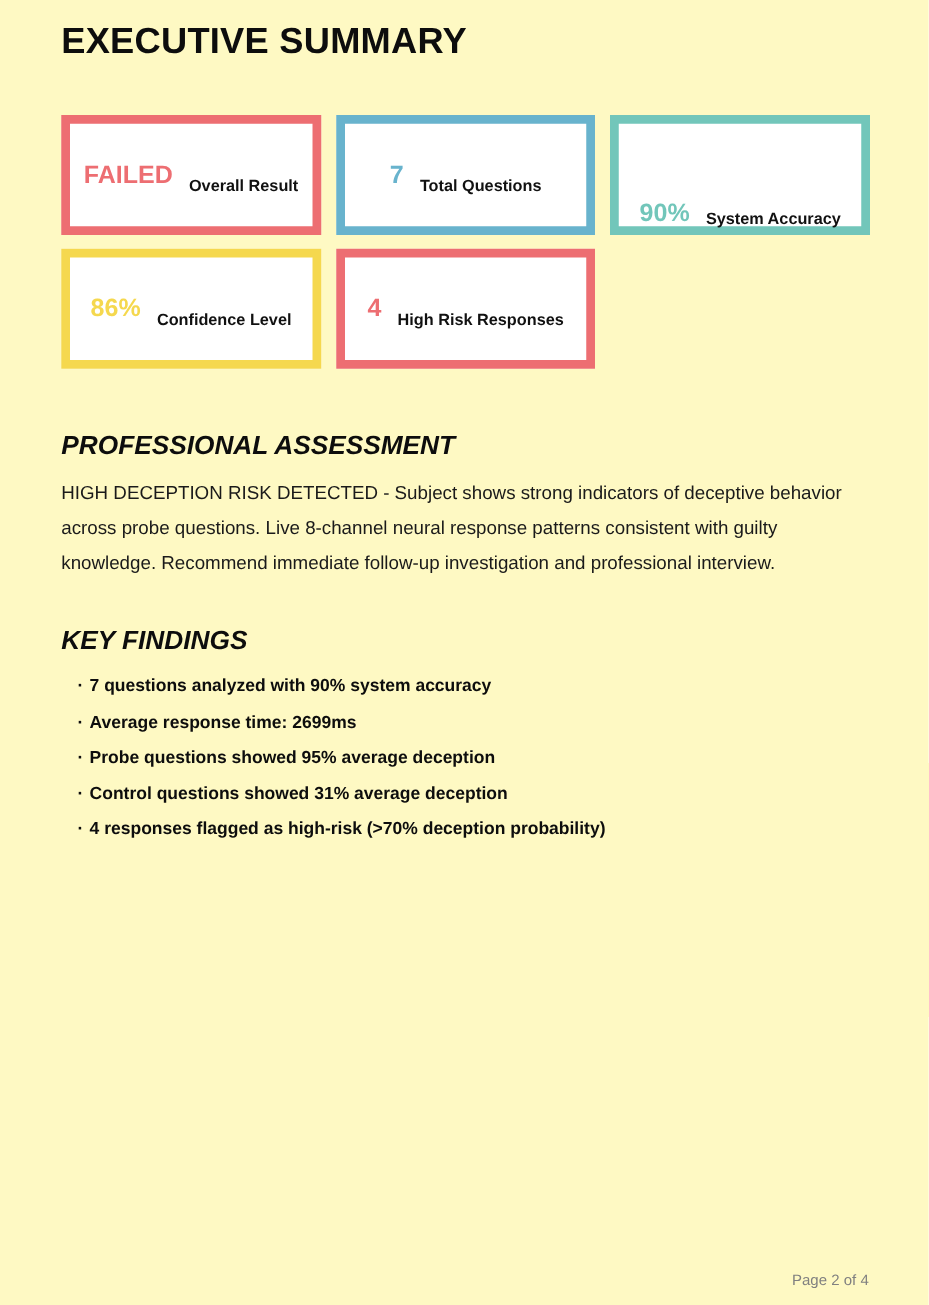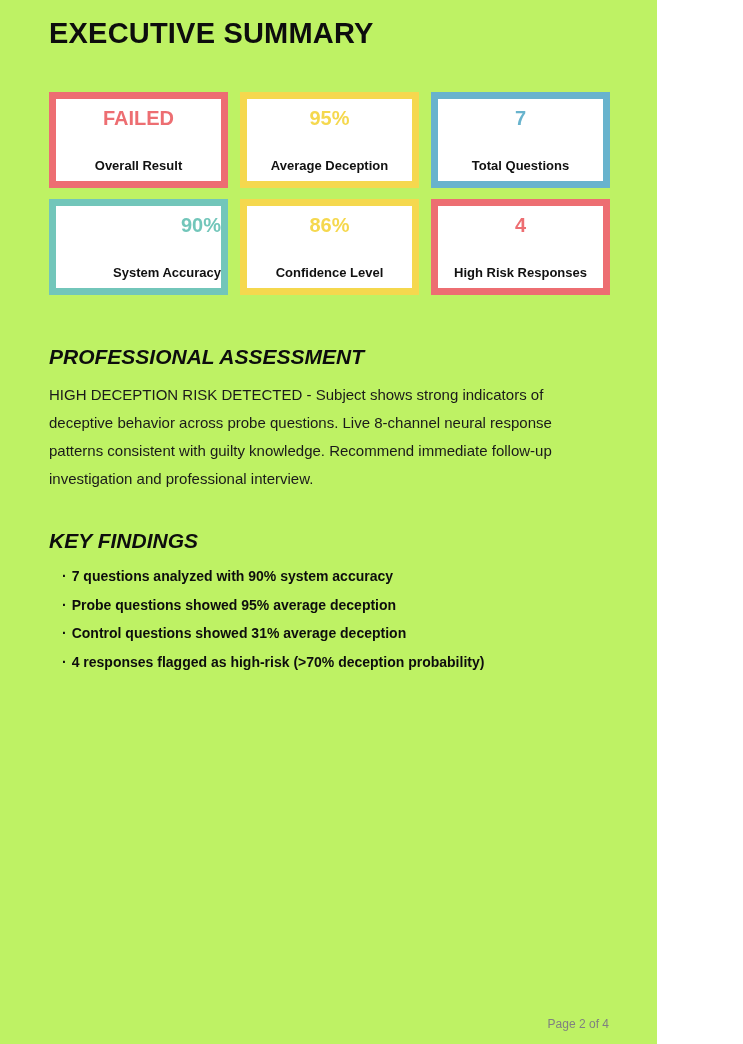--- a/index.html
+++ b/index.html
@@ -4,23 +4,23 @@
 <style>
   html, body {
     margin: 0;
     padding: 0;
     background: #ffffff;
     font-family: "Liberation Sans", sans-serif;
     color: #111111;
   }
   .page {
     position: relative;
-    width: 657px;
+    width: 743px;
     height: 1044px;
-    background: #bef264;
+    background: #fef9c3;
     overflow: hidden;
     box-sizing: border-box;
   }
   .content {
     padding: 18px 47px 0 49px;
   }
   .doc-title {
     font-size: 29px;
     font-weight: bold;
     letter-spacing: 0.2px;
@@ -34,21 +34,21 @@
     grid-template-columns: repeat(3, 1fr);
     column-gap: 12px;
     row-gap: 11px;
   }
   .metric-card {
     height: 96px;
     box-sizing: border-box;
     border: 7px solid #cccccc;
     background: #ffffff;
     display: flex;
-    flex-direction: column;
+    flex-direction: row;
     align-items: center;
     justify-content: center;
     gap: 13px;
     padding-top: 0;
   }
   .metric-value {
     font-size: 20px;
     font-weight: bold;
     line-height: 1;
   }
@@ -112,24 +112,20 @@
 <div class="page">
   <div class="content">
 
     <h1 class="doc-title">EXECUTIVE SUMMARY</h1>
 
     <div class="metric-grid">
       <div class="metric-card" style="border-color: rgb(237, 110, 114);">
         <div class="metric-value" style="color: rgb(237, 110, 114);">FAILED</div>
         <div class="metric-label">Overall Result</div>
       </div>
-      <div class="metric-card" style="border-color: rgb(245, 216, 78);">
-        <div class="metric-value" style="color: rgb(245, 216, 78);">95%</div>
-        <div class="metric-label">Average Deception</div>
-      </div>
       <div class="metric-card" style="border-color: rgb(104, 179, 205);">
         <div class="metric-value" style="color: rgb(104, 179, 205);">7</div>
         <div class="metric-label">Total Questions</div>
       </div>
       <div class="metric-card" style="border-color: rgb(114, 198, 186); align-items: flex-end;">
         <div class="metric-value" style="color: rgb(114, 198, 186);">90%</div>
         <div class="metric-label">System Accuracy</div>
       </div>
       <div class="metric-card" style="border-color: rgb(245, 216, 78);">
         <div class="metric-value" style="color: rgb(245, 216, 78);">86%</div>
@@ -143,20 +139,21 @@
 
     <div class="assessment-section">
       <h2 class="section-heading">PROFESSIONAL ASSESSMENT</h2>
       <p class="assessment-body">HIGH DECEPTION RISK DETECTED - Subject shows strong indicators of deceptive behavior across probe questions. Live 8-channel neural response patterns consistent with guilty knowledge. Recommend immediate follow-up investigation and professional interview.</p>
     </div>
 
     <div class="findings-section">
       <h2 class="section-heading">KEY FINDINGS</h2>
       <ul class="findings-list">
         <li><span class="bullet-char">·</span><span>7 questions analyzed with 90% system accuracy</span></li>
+        <li><span class="bullet-char">·</span><span>Average response time: 2699ms</span></li>
         <li><span class="bullet-char">·</span><span>Probe questions showed 95% average deception</span></li>
         <li><span class="bullet-char">·</span><span>Control questions showed 31% average deception</span></li>
         <li><span class="bullet-char">·</span><span>4 responses flagged as high-risk (&gt;70% deception probability)</span></li>
       </ul>
     </div>
 
   </div>
 
   <div class="page-footer">Page 2 of 4</div>
 </div>

